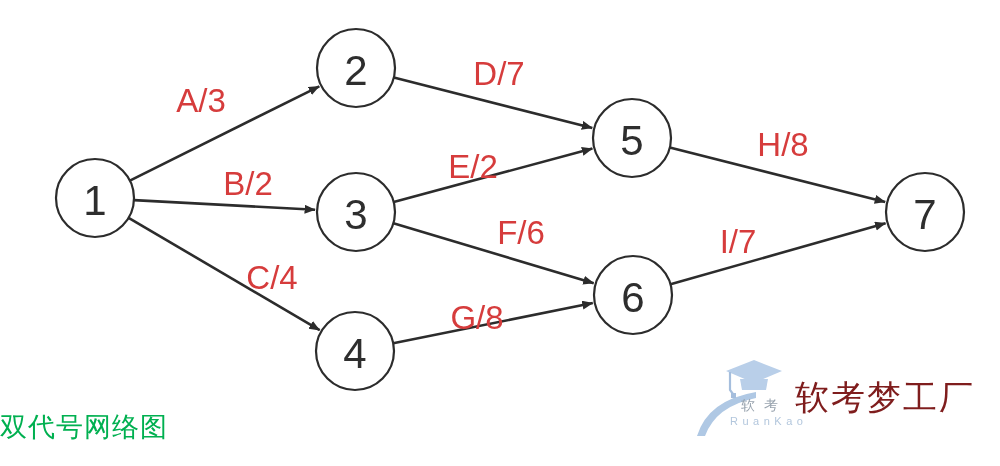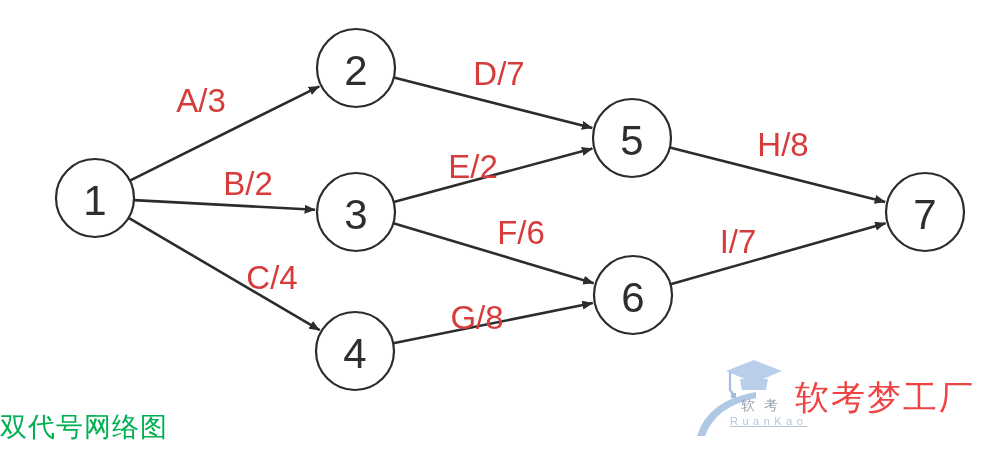--- a/index.html
+++ b/index.html
@@ -19,25 +19,25 @@
     pointer-events:none;
     text-align:right;
   }
   .wm-icon{position:absolute;left:0;top:0;}
   .wm-small{
     position:absolute;left:49px;top:41px;
     font-size:14px;letter-spacing:9px;color:#98a3ae;white-space:nowrap;
   }
   .wm-latin{
     position:absolute;left:38px;top:59px;
-    font-size:11px;letter-spacing:4.5px;color:#b3c7dd;white-space:nowrap;text-decoration:underline;
+    font-size:11px;letter-spacing:4.5px;color:#b3c7dd;white-space:nowrap;
   }
   .wm-big{
     position:absolute;left:103px;top:19px;
-    font-size:34px;letter-spacing:2px;color:#ef4444;white-space:nowrap;
+    font-size:34px;letter-spacing:2px;color:#7f1d1d;white-space:nowrap;
   }
 </style>
 </head>
 <body>
 
 <svg id="net" width="1000" height="466" viewBox="0 0 1000 466">
   <defs>
     <marker id="arrow" markerWidth="12" markerHeight="10" refX="10.5" refY="4.5" orient="auto" markerUnits="userSpaceOnUse">
       <path d="M0,0 L11,4.5 L0,9 Z" fill="#2c2c2c"></path>
     </marker>

